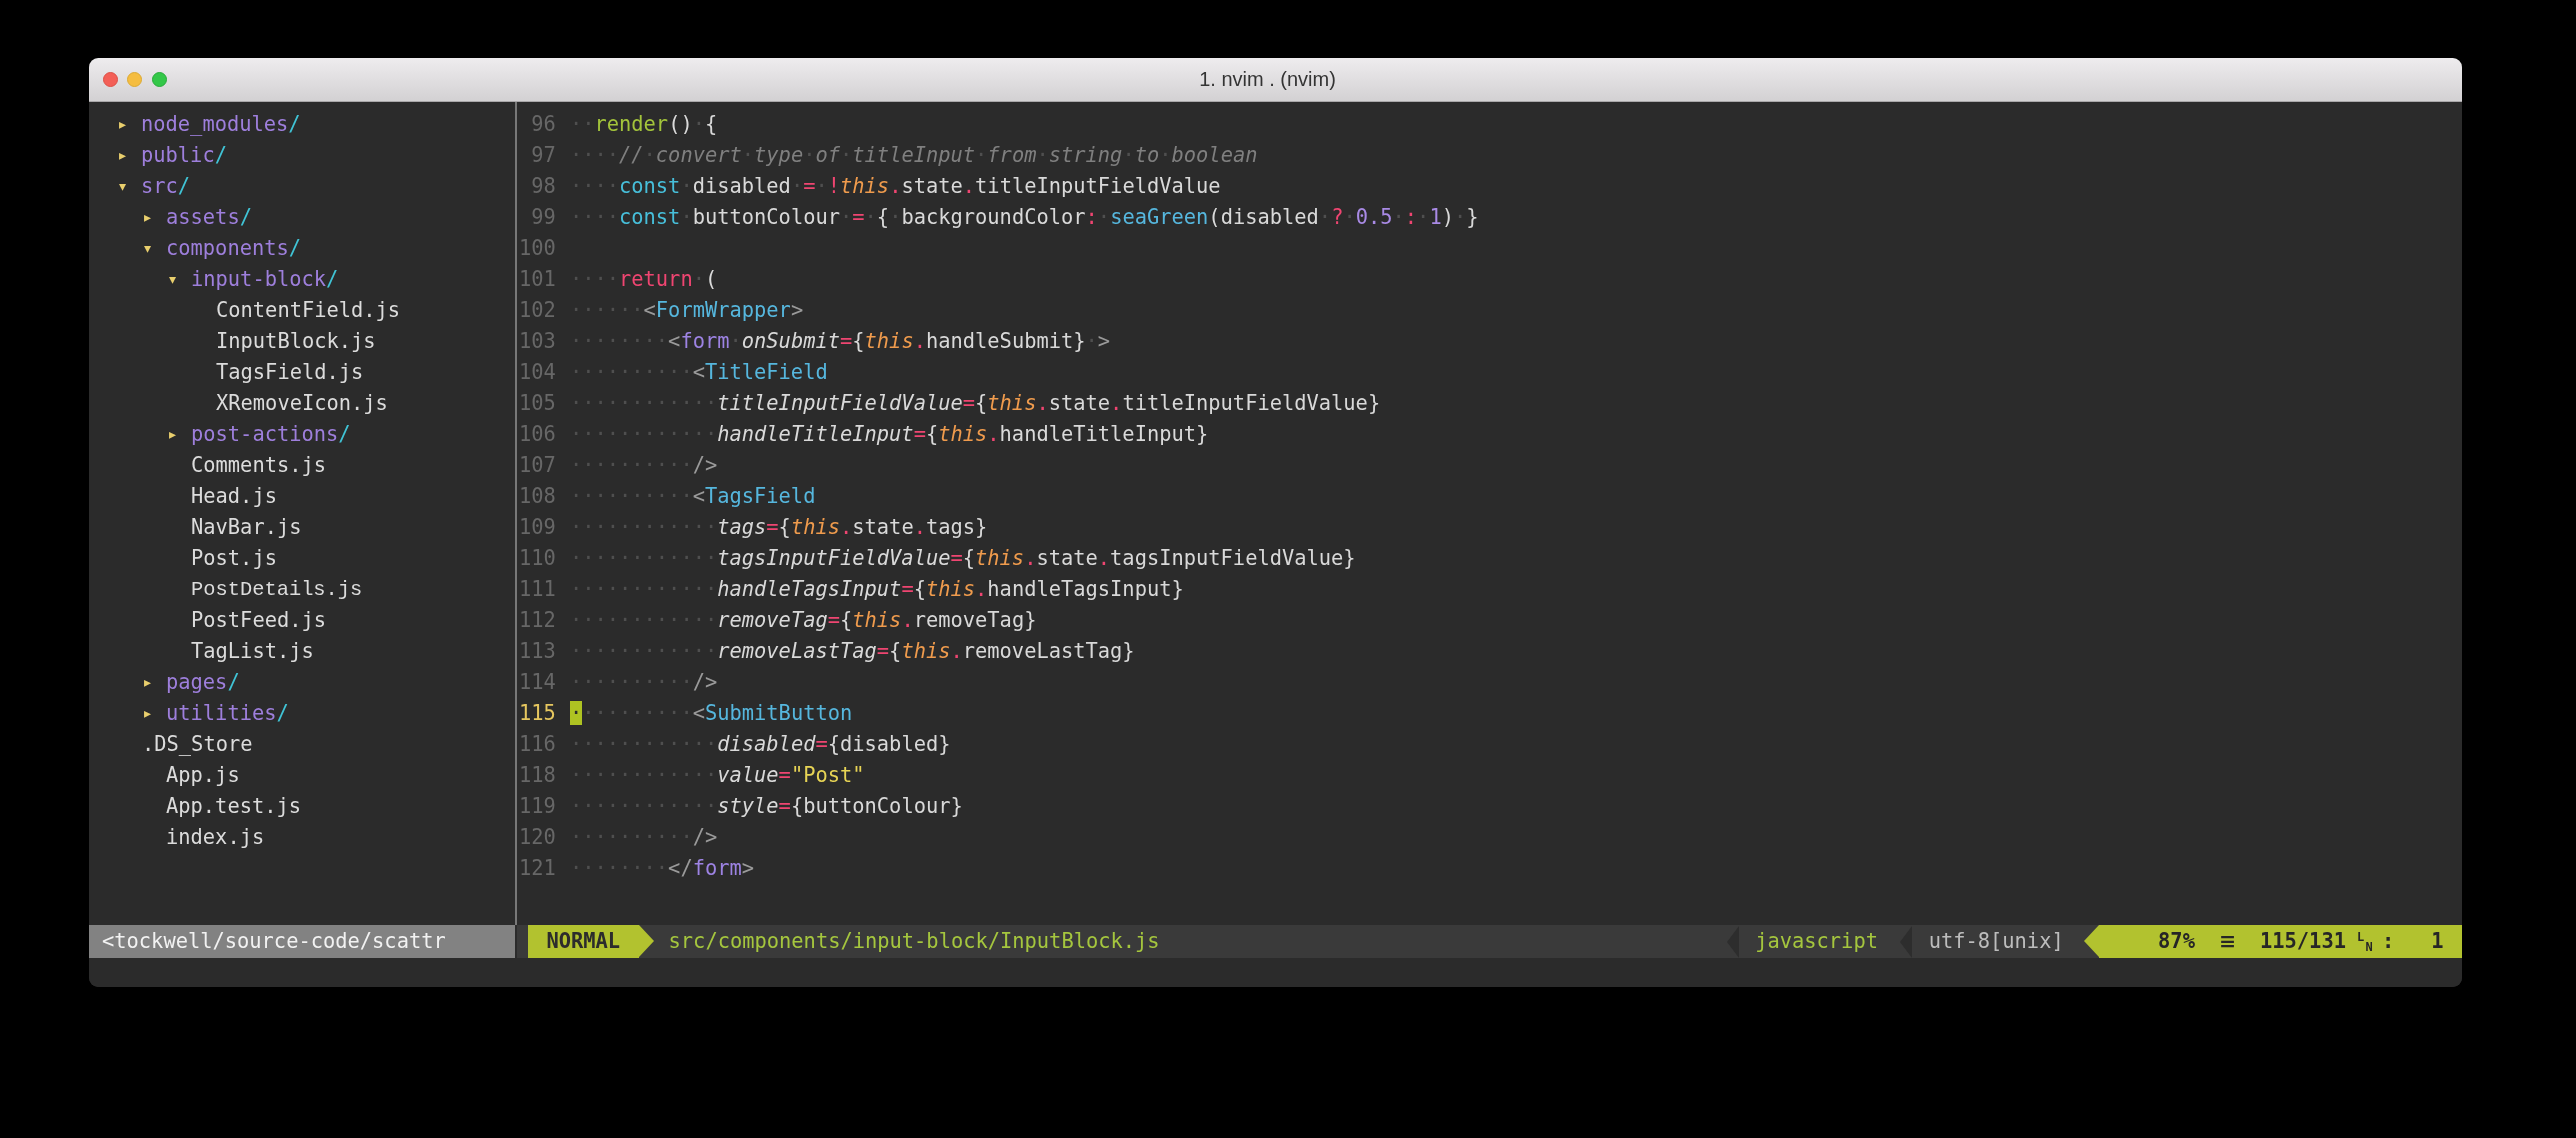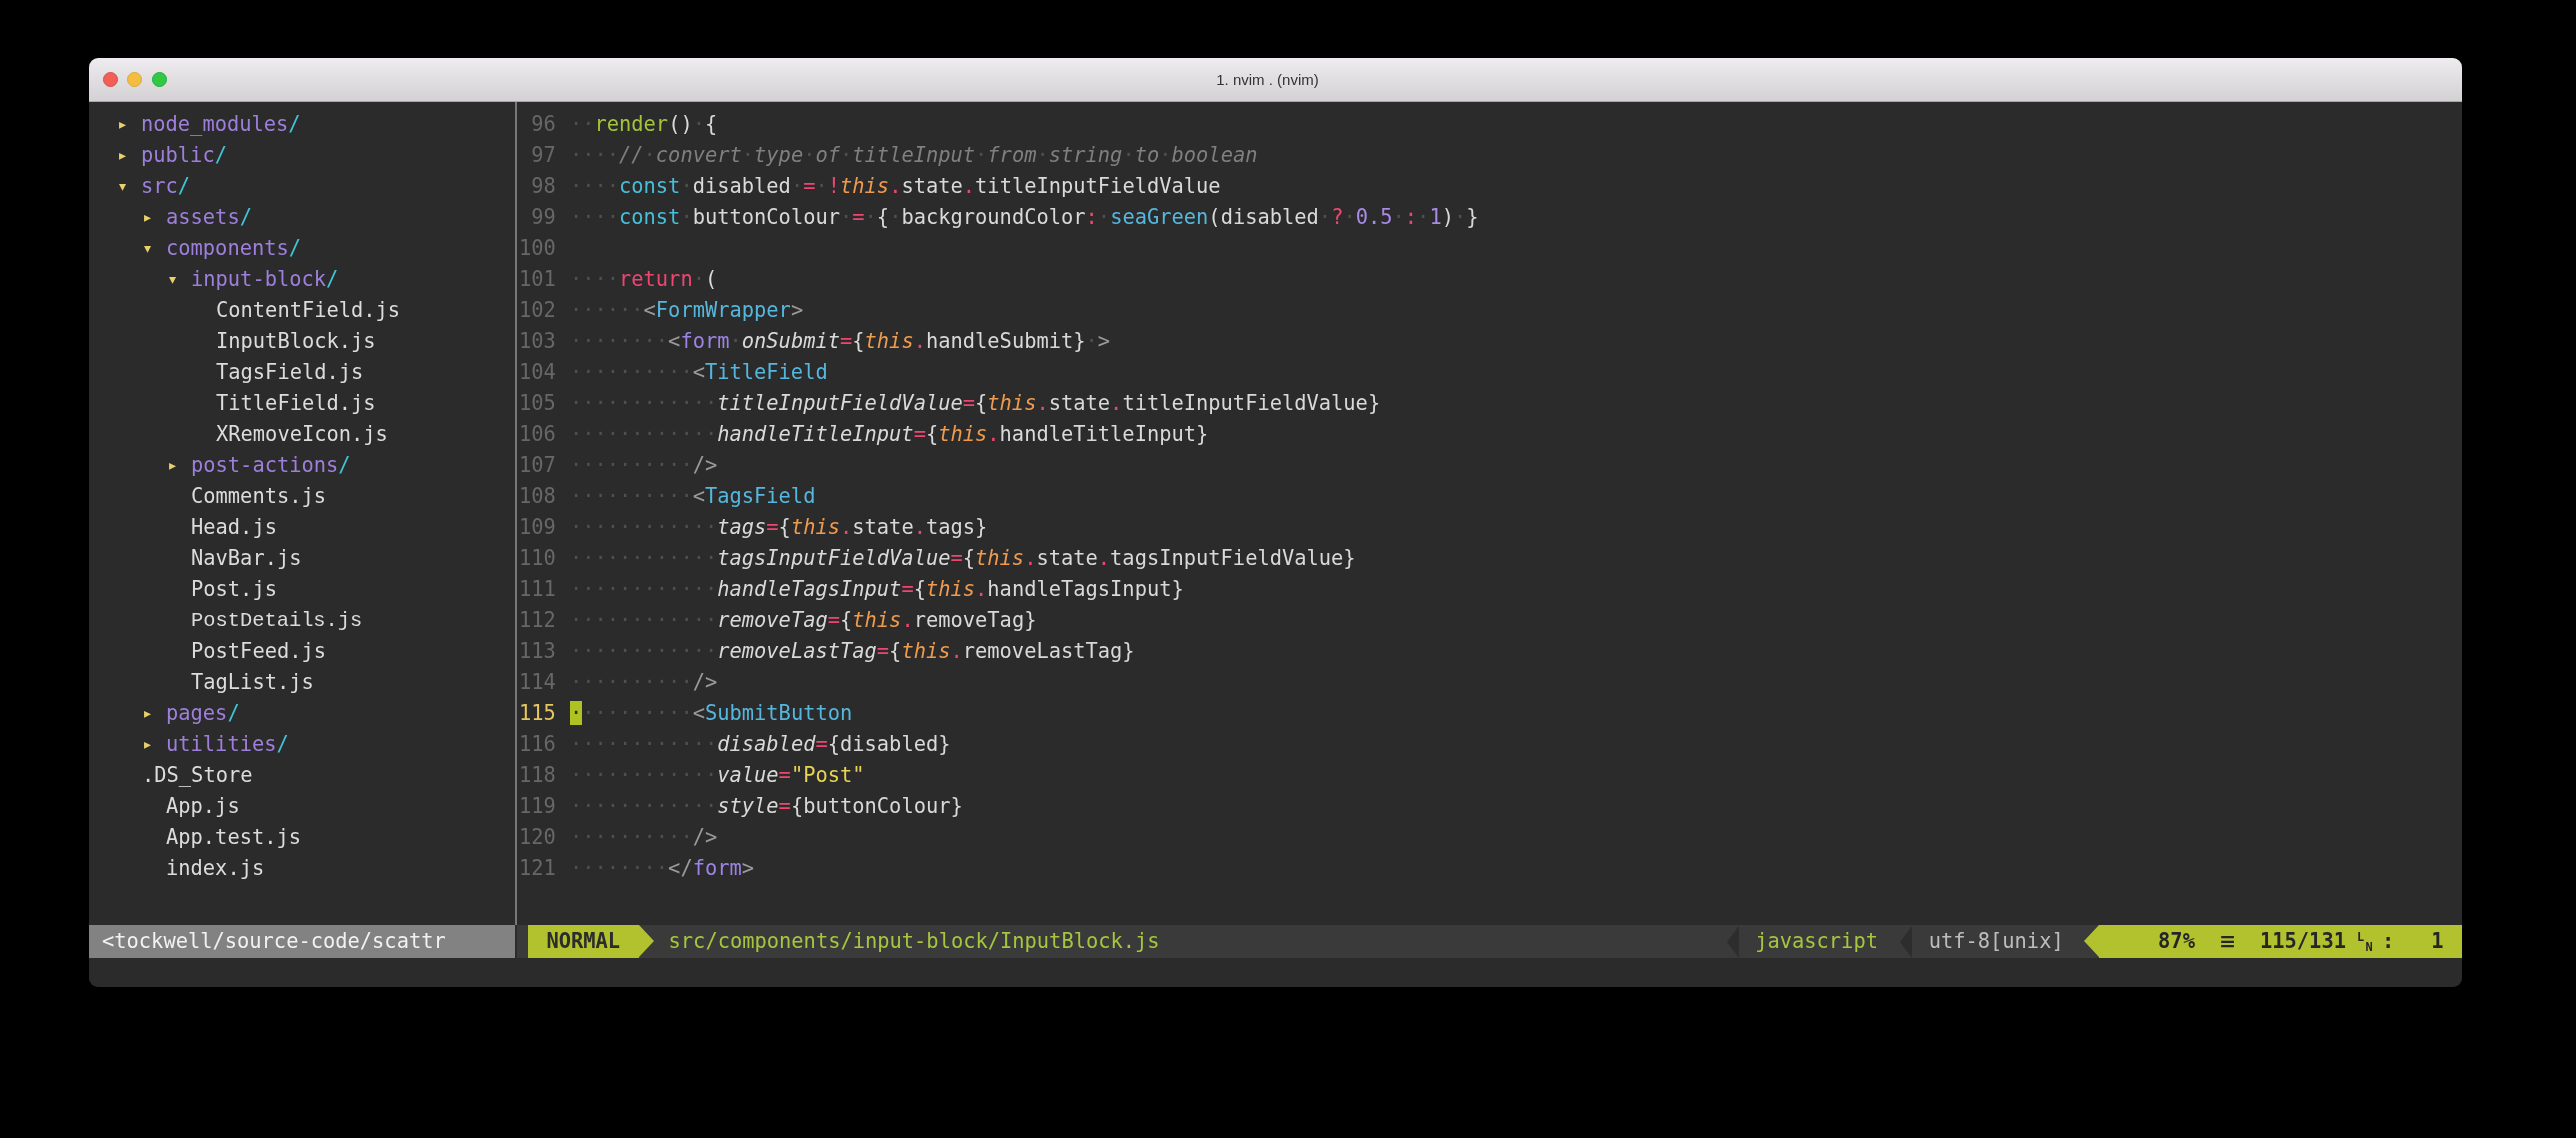--- a/index.html
+++ b/index.html
@@ -17,21 +17,21 @@
     flex:0 0 43px;background:linear-gradient(#eeecee,#d3d1d3);
     border-bottom:0.9px solid #a9a7a9;display:flex;align-items:center;position:relative;
   }
   .lights{display:flex;gap:9.3px;padding-left:14px;z-index:2;}
   .light{width:15px;height:15px;border-radius:50%;}
   .light.red{background:#f35f57;border:0.9px solid #dd4f46;box-sizing:border-box;}
   .light.yellow{background:#f5bd40;border:0.9px solid #dcaa33;box-sizing:border-box;}
   .light.green{background:#33c748;border:0.9px solid #27ab39;box-sizing:border-box;}
   .title{
     position:absolute;left:0;right:16px;text-align:center;
-    font-family:"Liberation Sans",sans-serif;font-size:15px;color:#343434;
+    font-family:"Liberation Sans",sans-serif;font-size:20px;color:#343434;
   }
   .content{flex:1;display:flex;flex-direction:column;min-height:0;}
   .panes{flex:1;display:flex;min-height:0;overflow:hidden;}
   .tree{flex:0 0 426px;width:426px;padding-top:7.4px;font-size:20.4px;overflow:hidden;}
   .tree-row{height:31px;line-height:31px;white-space:pre;display:flex;align-items:center;}
   .t-arrow{
     display:inline-block;width:22px;flex:0 0 22px;color:#e9cf6d;
     font-family:"DejaVu Sans",sans-serif;font-size:14px;
   }
   .t-dir{color:#9e7fdc;}
@@ -111,21 +111,20 @@
       <div class="tree" id="tree">
           <div class="tree-row" style="padding-left: 30px;"><span class="t-arrow">▸</span><span class="t-dir">node_modules</span><span class="t-slash">/</span></div>
           <div class="tree-row" style="padding-left: 30px;"><span class="t-arrow">▸</span><span class="t-dir">public</span><span class="t-slash">/</span></div>
           <div class="tree-row" style="padding-left: 30px;"><span class="t-arrow">▾</span><span class="t-dir">src</span><span class="t-slash">/</span></div>
           <div class="tree-row" style="padding-left: 55px;"><span class="t-arrow">▸</span><span class="t-dir">assets</span><span class="t-slash">/</span></div>
           <div class="tree-row" style="padding-left: 55px;"><span class="t-arrow">▾</span><span class="t-dir">components</span><span class="t-slash">/</span></div>
           <div class="tree-row" style="padding-left: 80px;"><span class="t-arrow">▾</span><span class="t-dir">input-block</span><span class="t-slash">/</span></div>
           <div class="tree-row" style="padding-left: 105px;"><span class="t-arrow"></span><span class="t-file">ContentField.js</span></div>
           <div class="tree-row" style="padding-left: 105px;"><span class="t-arrow"></span><span class="t-file">InputBlock.js</span></div>
           <div class="tree-row" style="padding-left: 105px;"><span class="t-arrow"></span><span class="t-file">TagsField.js</span></div>
-          <div class="tree-row" style="padding-left: 105px;"><span class="t-arrow"></span><span class="t-file">TitleField.js</span></div>
           <div class="tree-row" style="padding-left: 105px;"><span class="t-arrow"></span><span class="t-file">XRemoveIcon.js</span></div>
           <div class="tree-row" style="padding-left: 80px;"><span class="t-arrow">▸</span><span class="t-dir">post-actions</span><span class="t-slash">/</span></div>
           <div class="tree-row" style="padding-left: 80px;"><span class="t-arrow"></span><span class="t-file">Comments.js</span></div>
           <div class="tree-row" style="padding-left: 80px;"><span class="t-arrow"></span><span class="t-file">Head.js</span></div>
           <div class="tree-row" style="padding-left: 80px;"><span class="t-arrow"></span><span class="t-file">NavBar.js</span></div>
           <div class="tree-row" style="padding-left: 80px;"><span class="t-arrow"></span><span class="t-file">Post.js</span></div>
           <div class="tree-row" style="padding-left: 80px; font-family: Liberation Mono, monospace;"><span class="t-arrow"></span><span class="t-file">PostDetails.js</span></div>
           <div class="tree-row" style="padding-left: 80px;"><span class="t-arrow"></span><span class="t-file">PostFeed.js</span></div>
           <div class="tree-row" style="padding-left: 80px;"><span class="t-arrow"></span><span class="t-file">TagList.js</span></div>
           <div class="tree-row" style="padding-left: 55px;"><span class="t-arrow">▸</span><span class="t-dir">pages</span><span class="t-slash">/</span></div>

